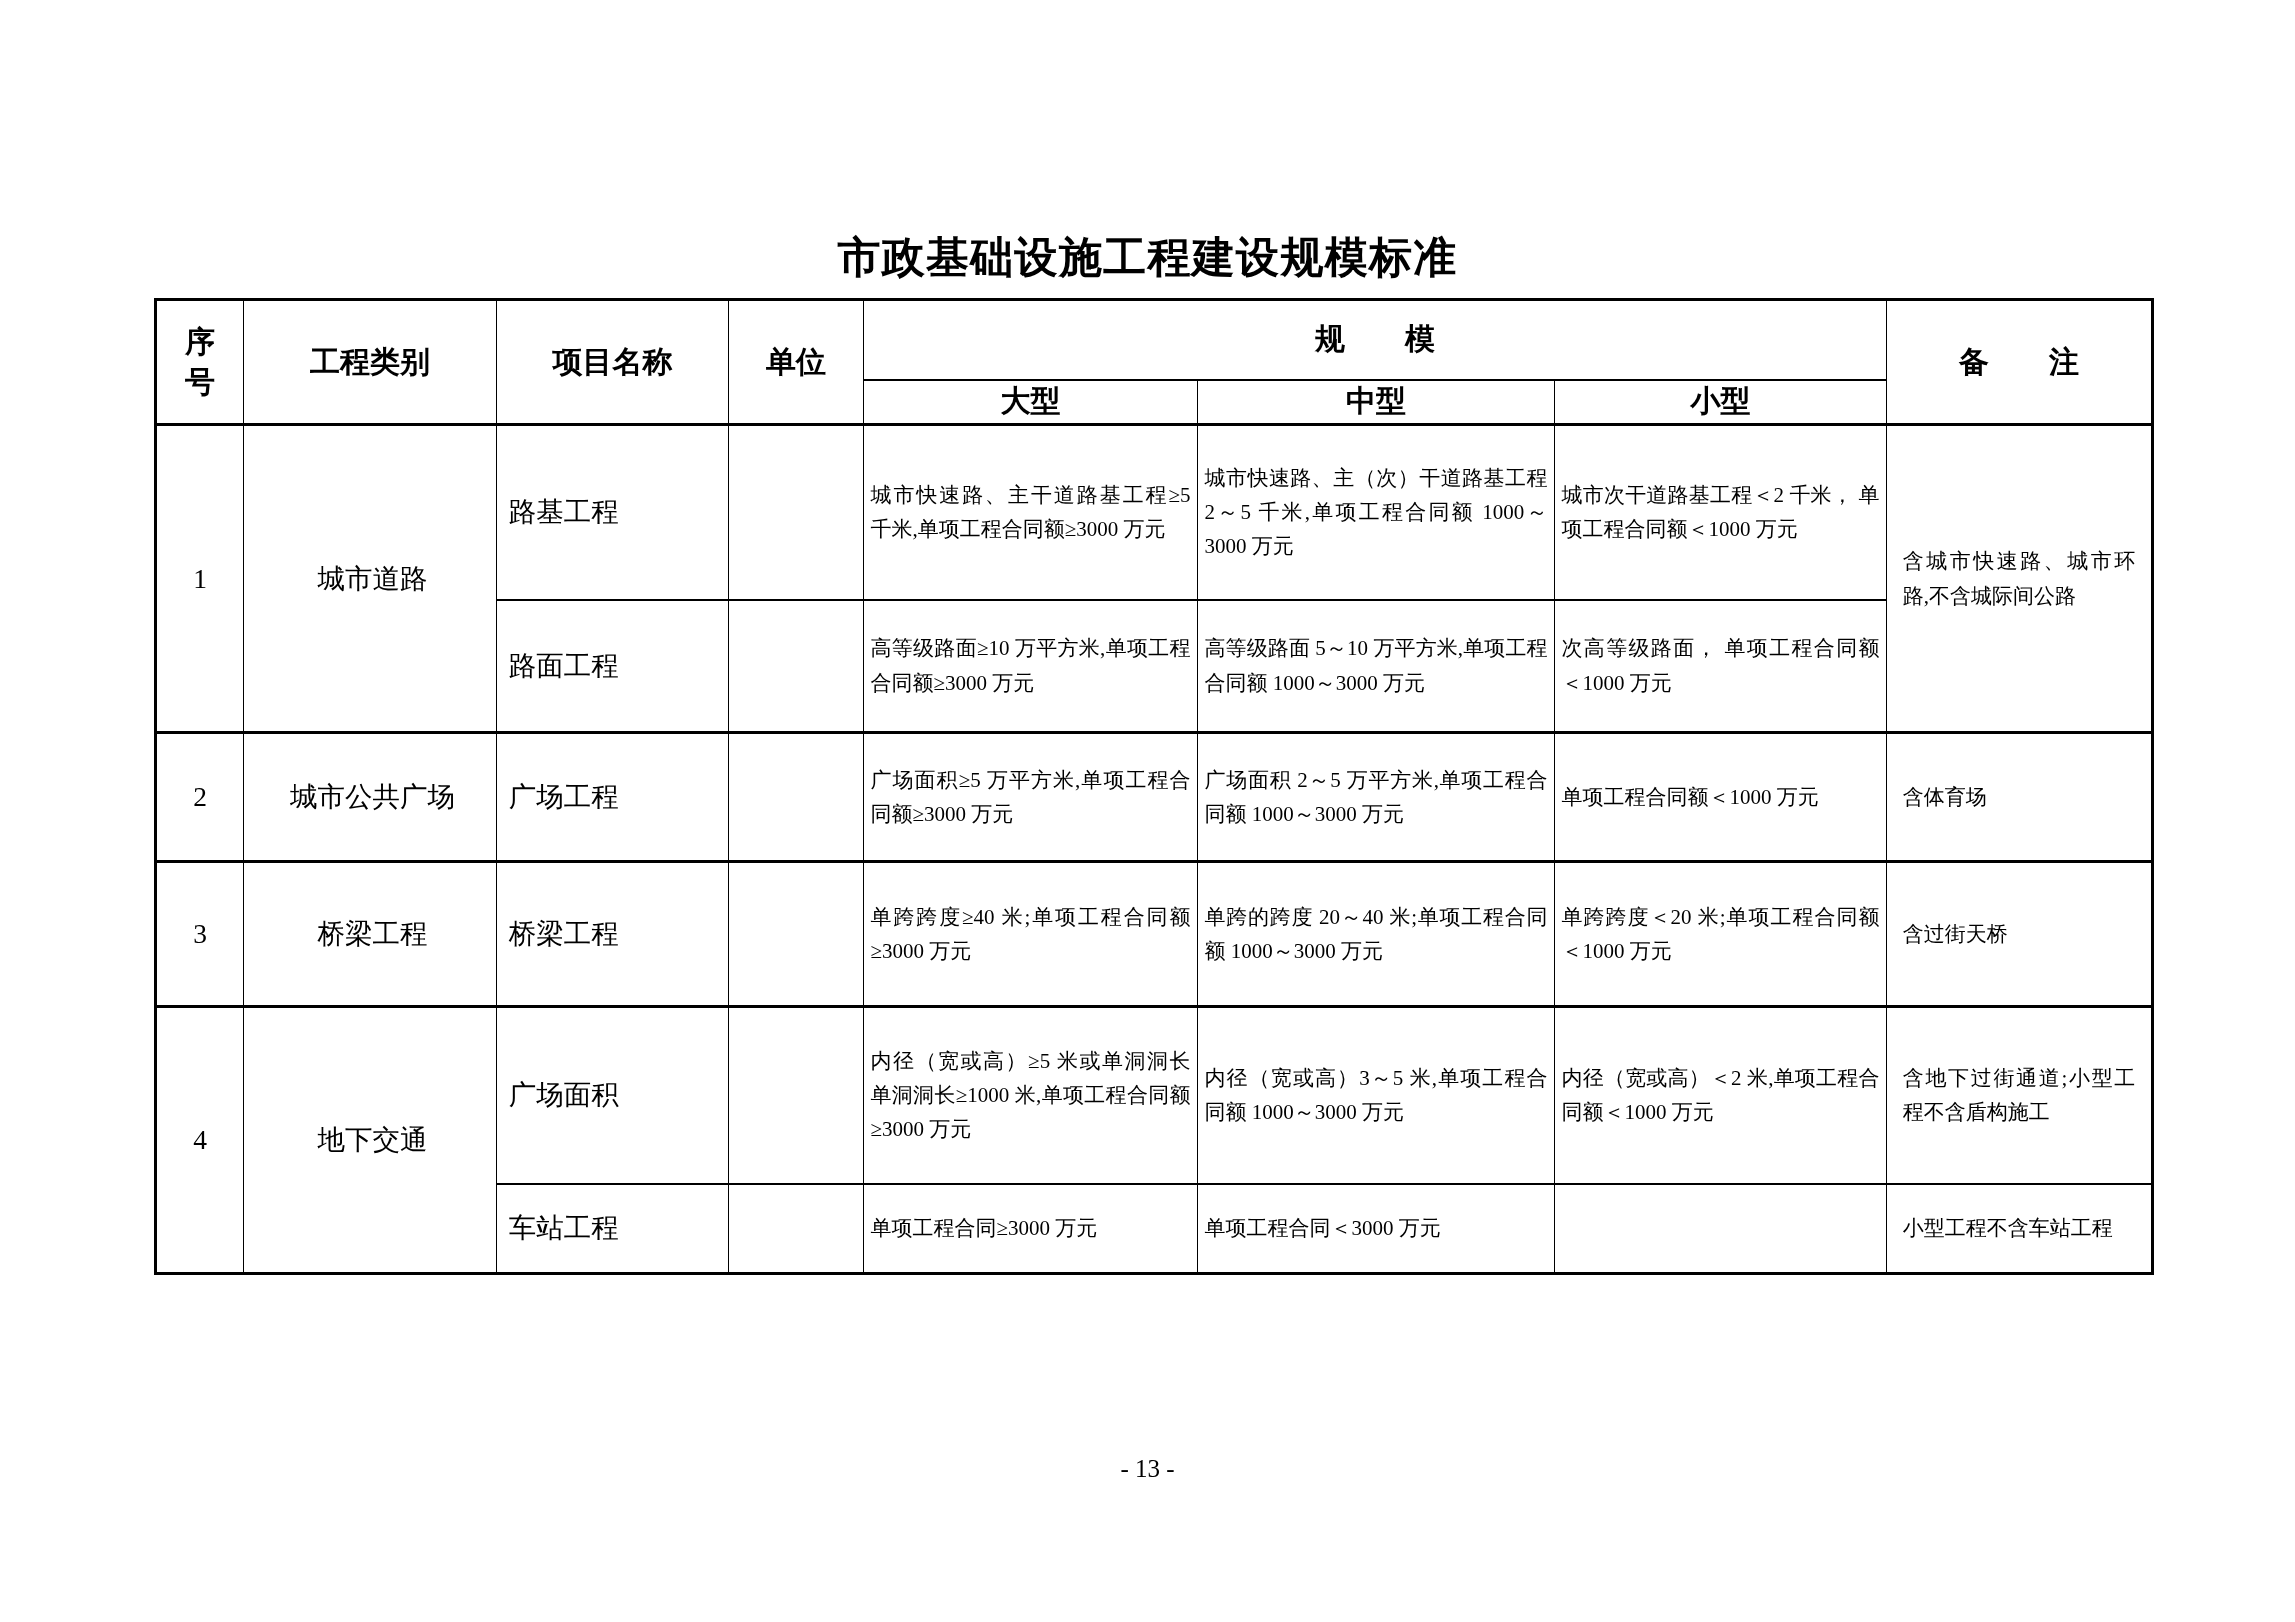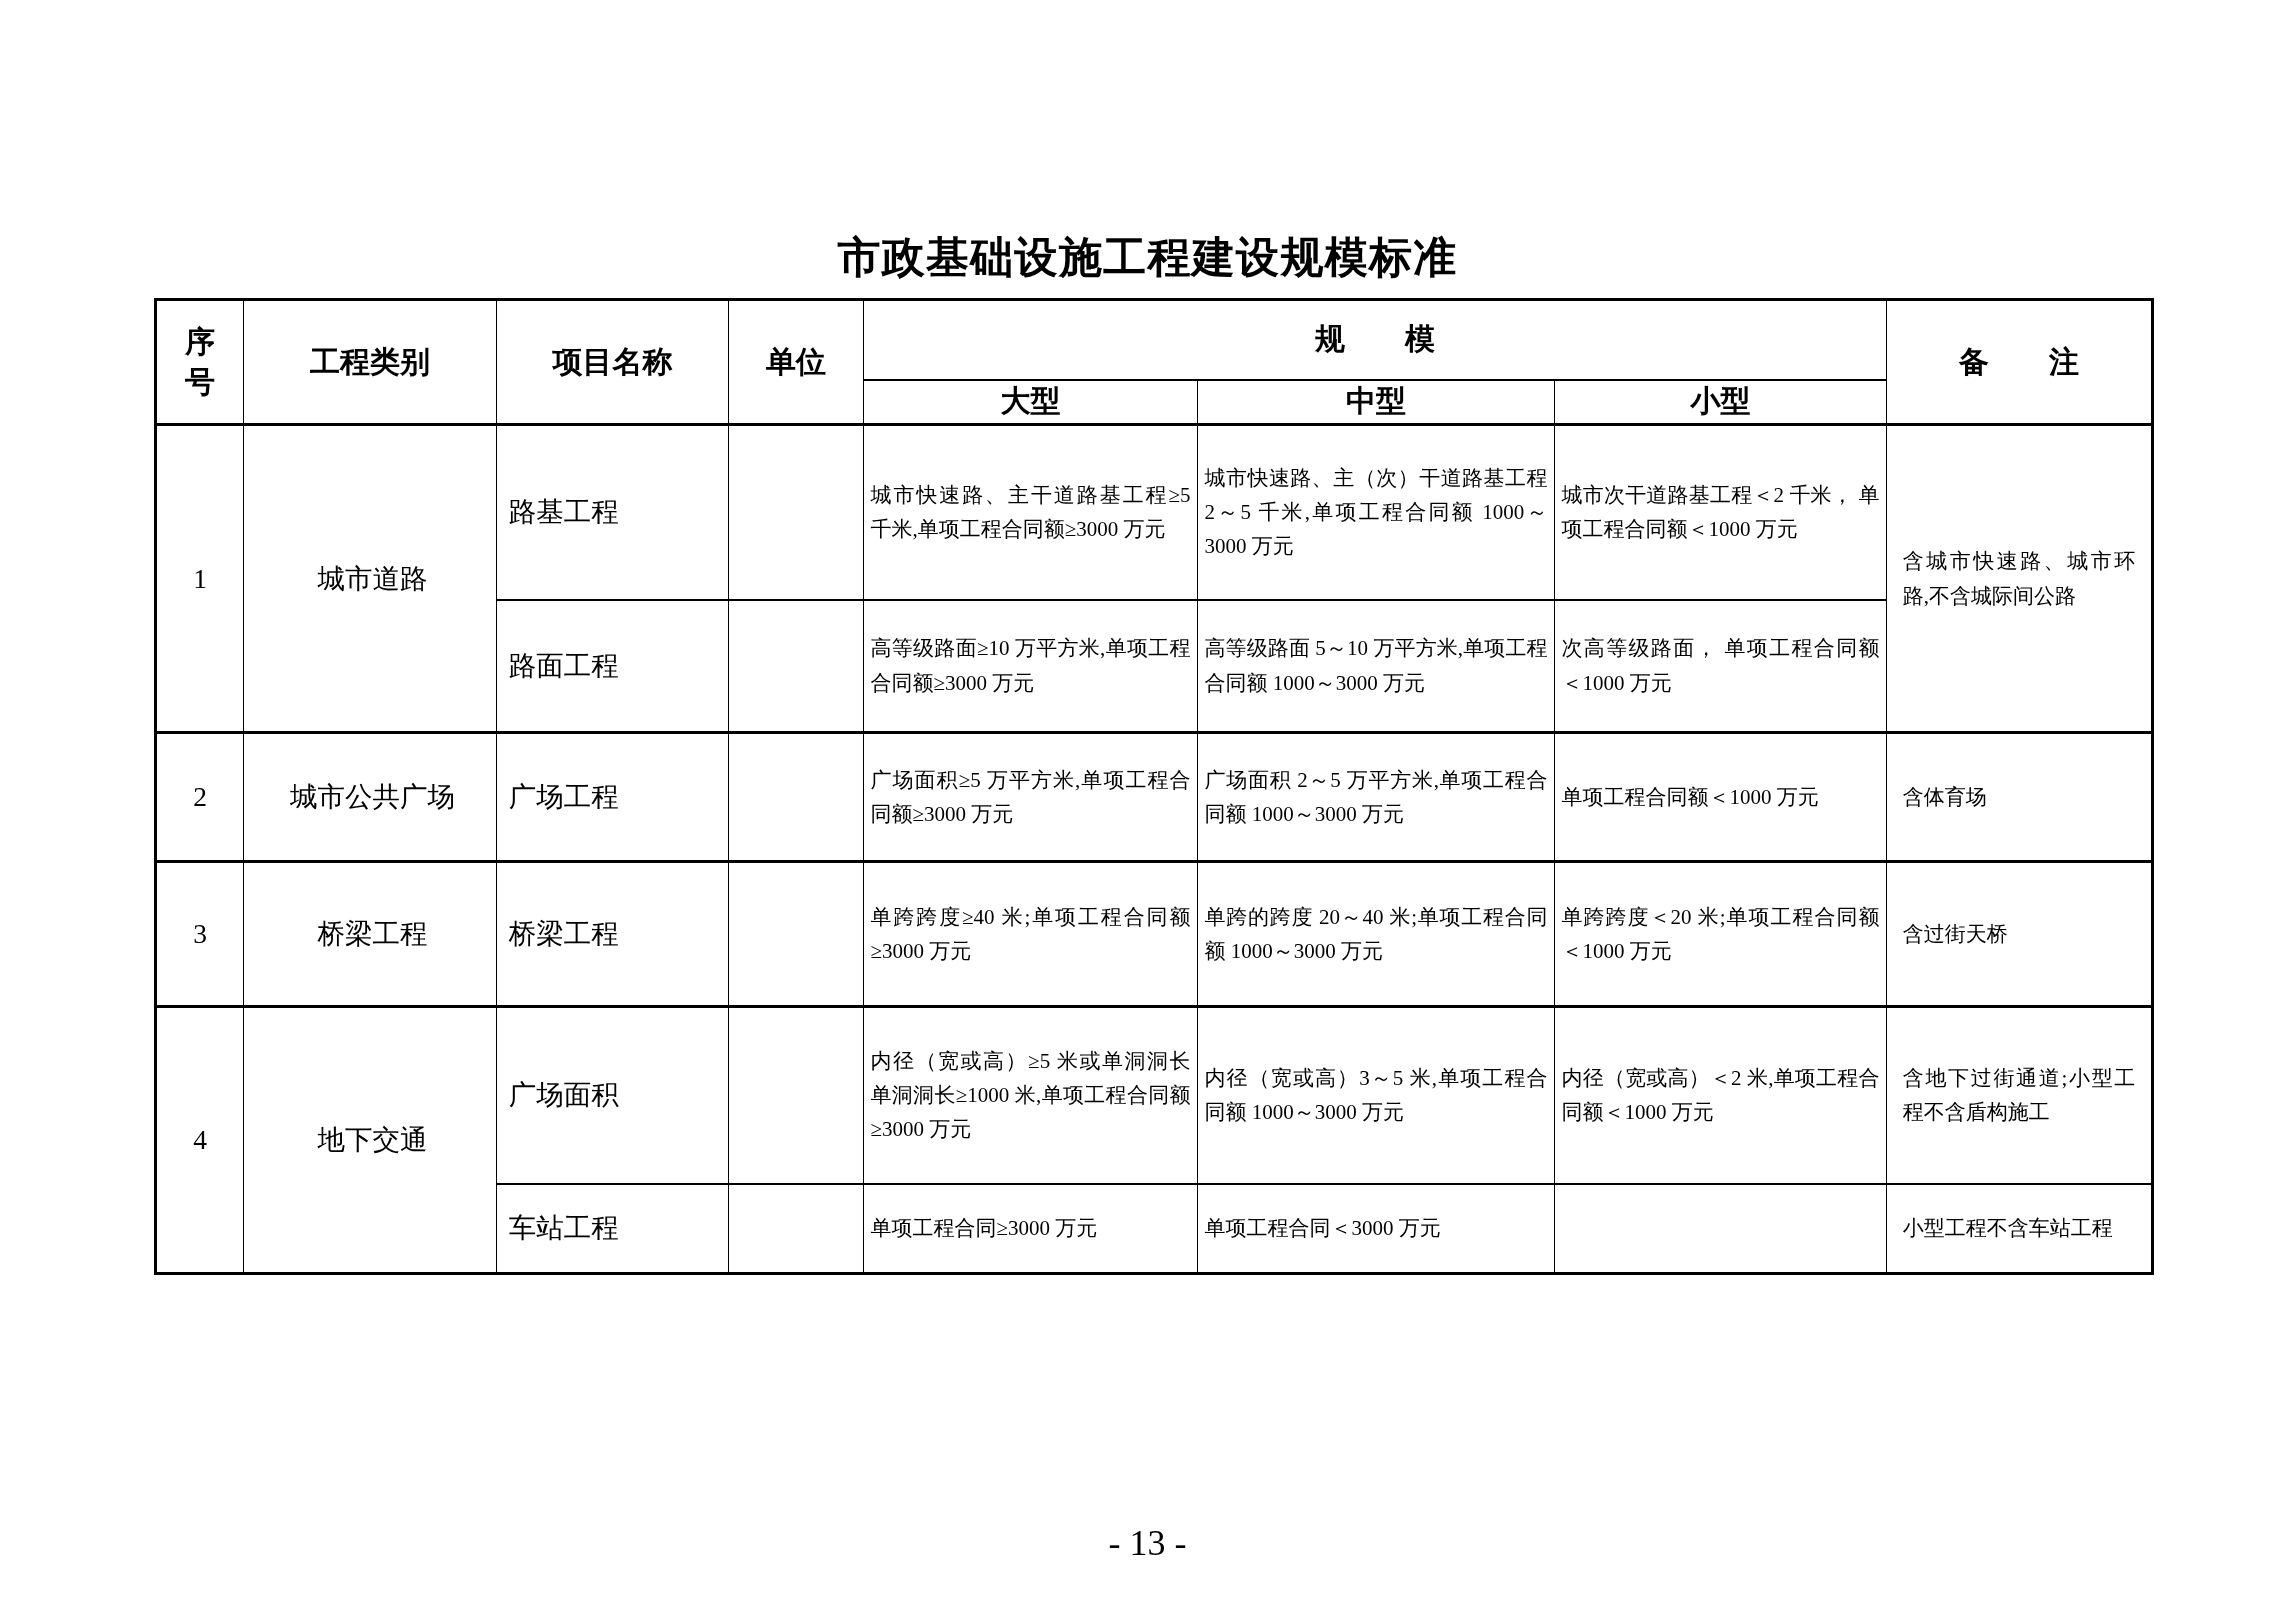--- a/index.html
+++ b/index.html
@@ -39,22 +39,22 @@
   .proj{ text-align:left;padding:0 9.2px 0 11.8px;font-size:27.5px; }
   .unit{ text-align:center; }
   .scale{
     text-align:justify;padding:1.3px 6.5px;line-height:1.64;
   }
   .remark{
     text-align:justify;padding:1.3px 15.7px;line-height:1.64;
   }
   .narrow-wrap{display:inline-block;width:1.1em;line-height:1.35;text-align:center;}
   .pageno{
-    position:absolute;left:0;top:1522px;width:100%;
-    text-align:center;font-size:36px;
+    position:absolute;left:0;top:1455px;width:100%;
+    text-align:center;font-size:25px;
   }
 </style>
 </head>
 <body>
 
 <h1 class="title">市政基础设施工程建设规模标准</h1>
 
 <table class="standards">
   <colgroup>
     <col style="width:88px">

